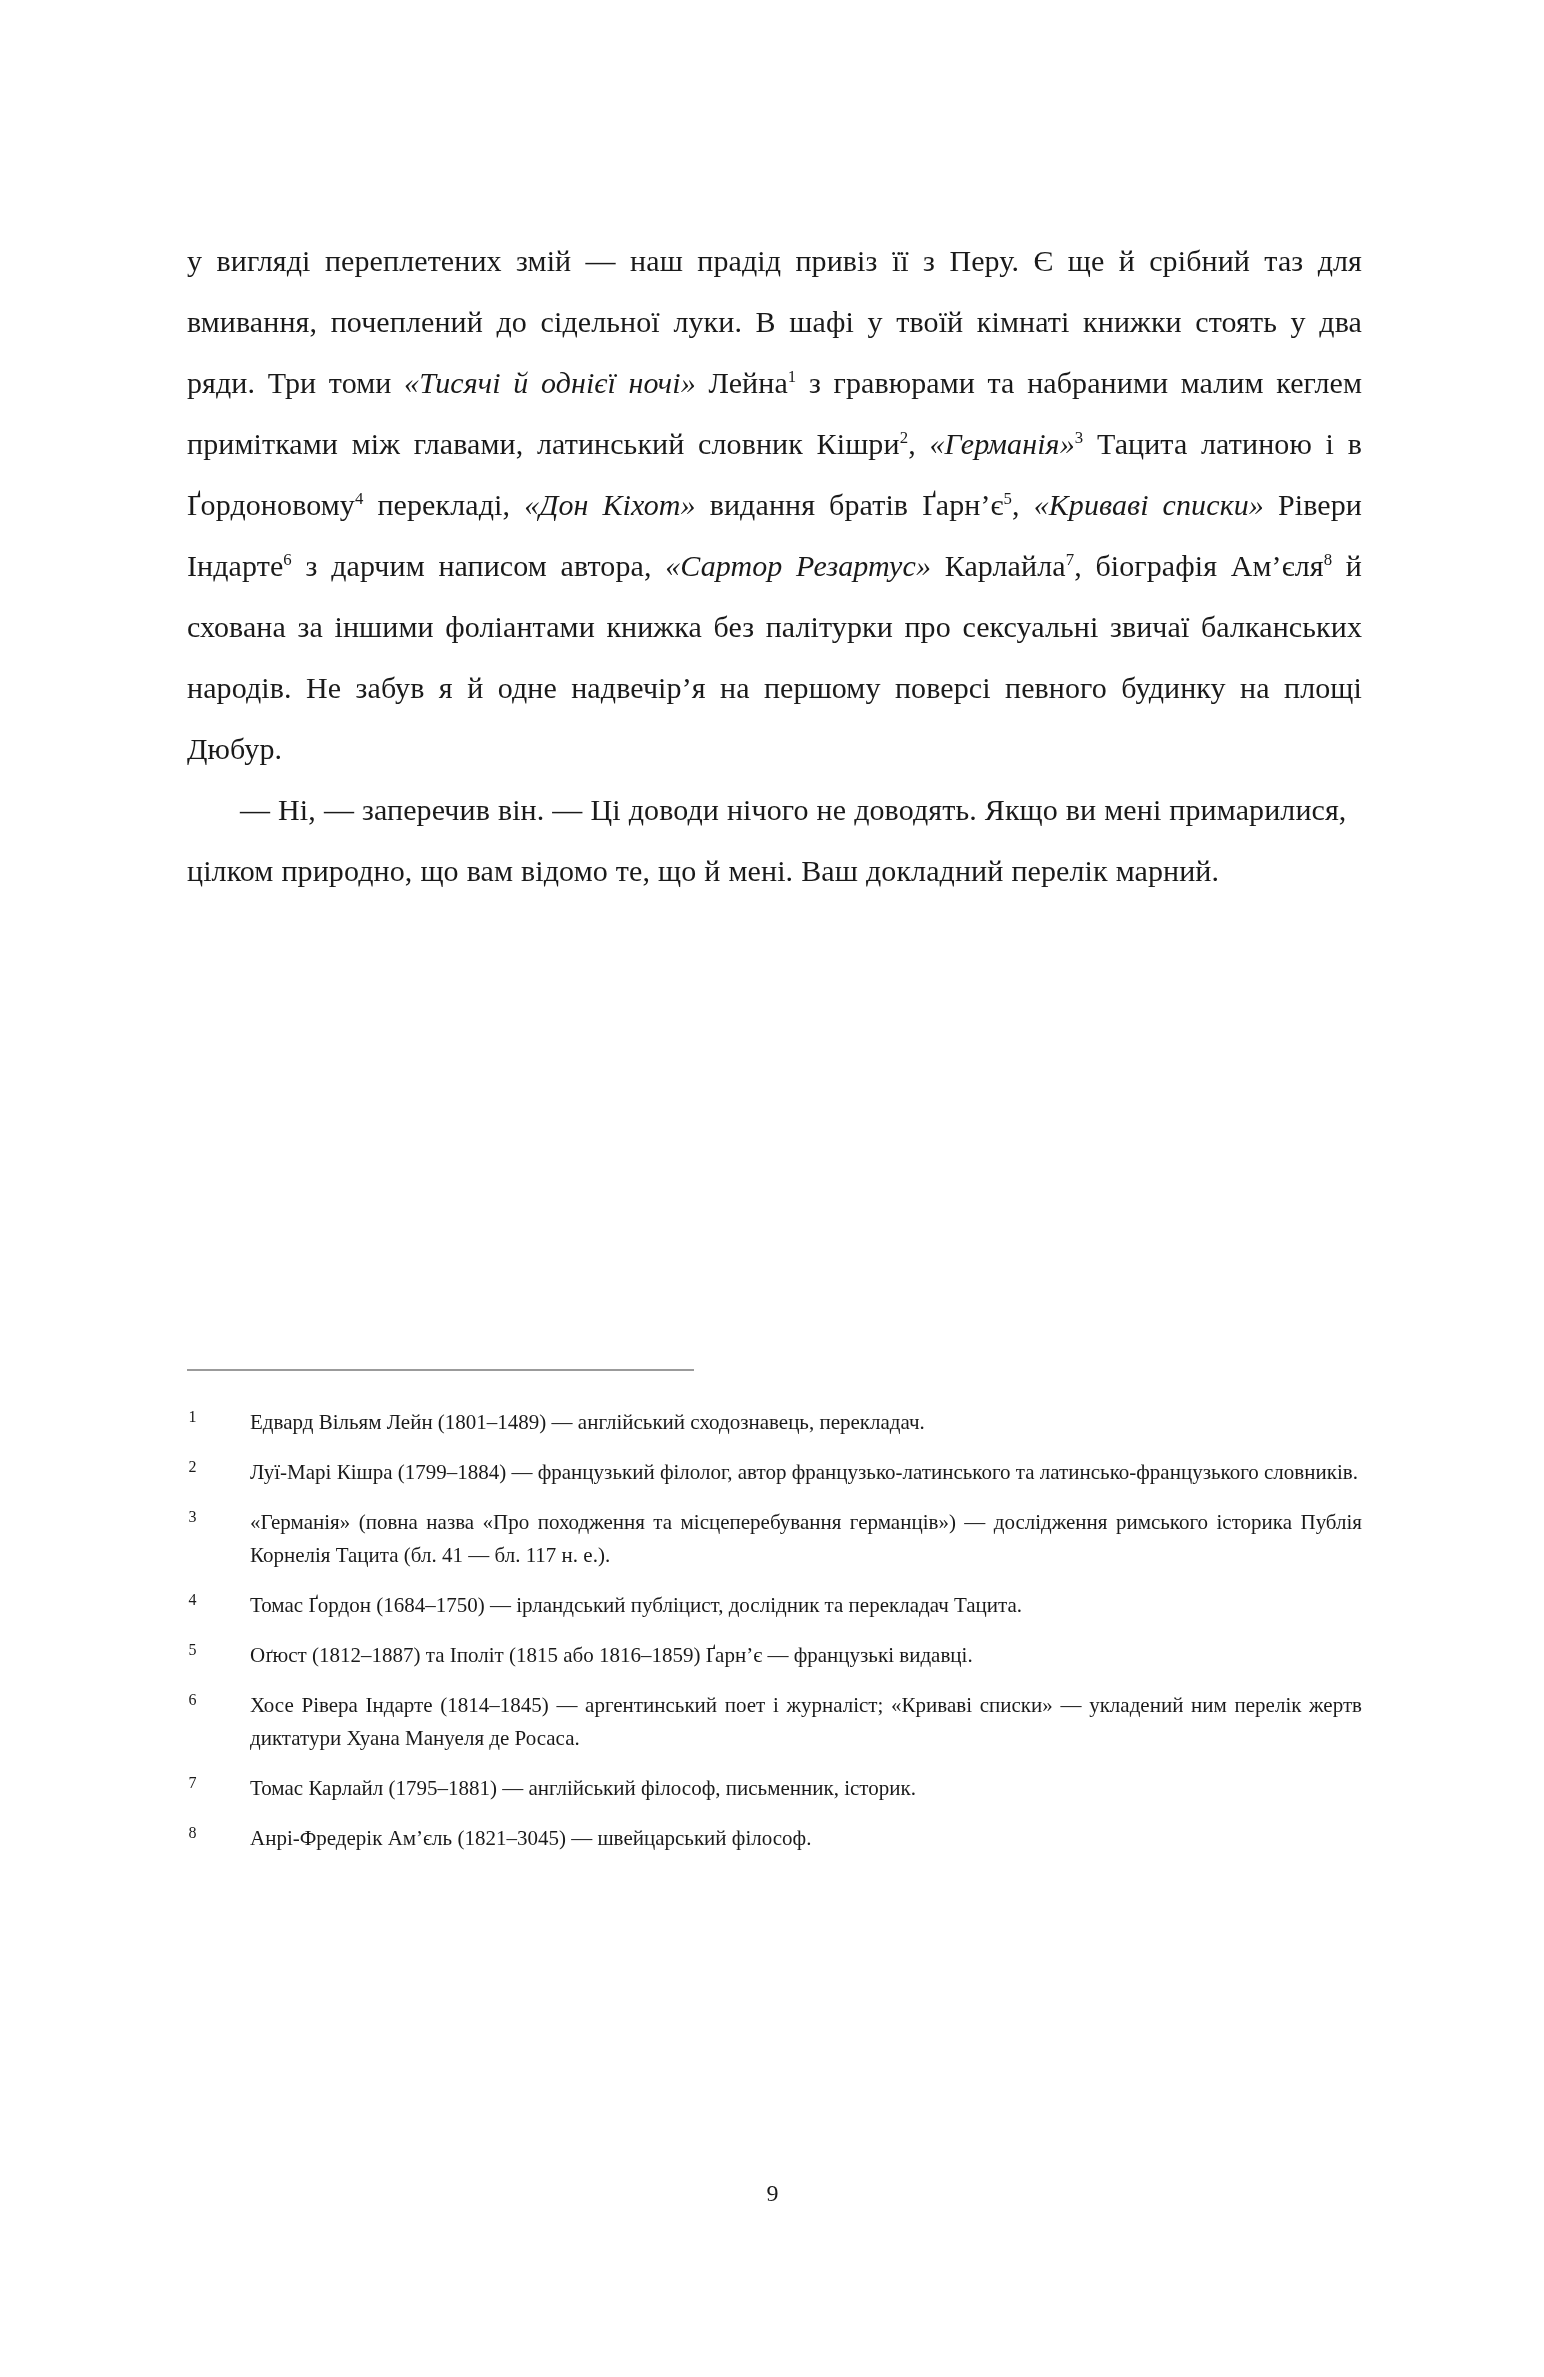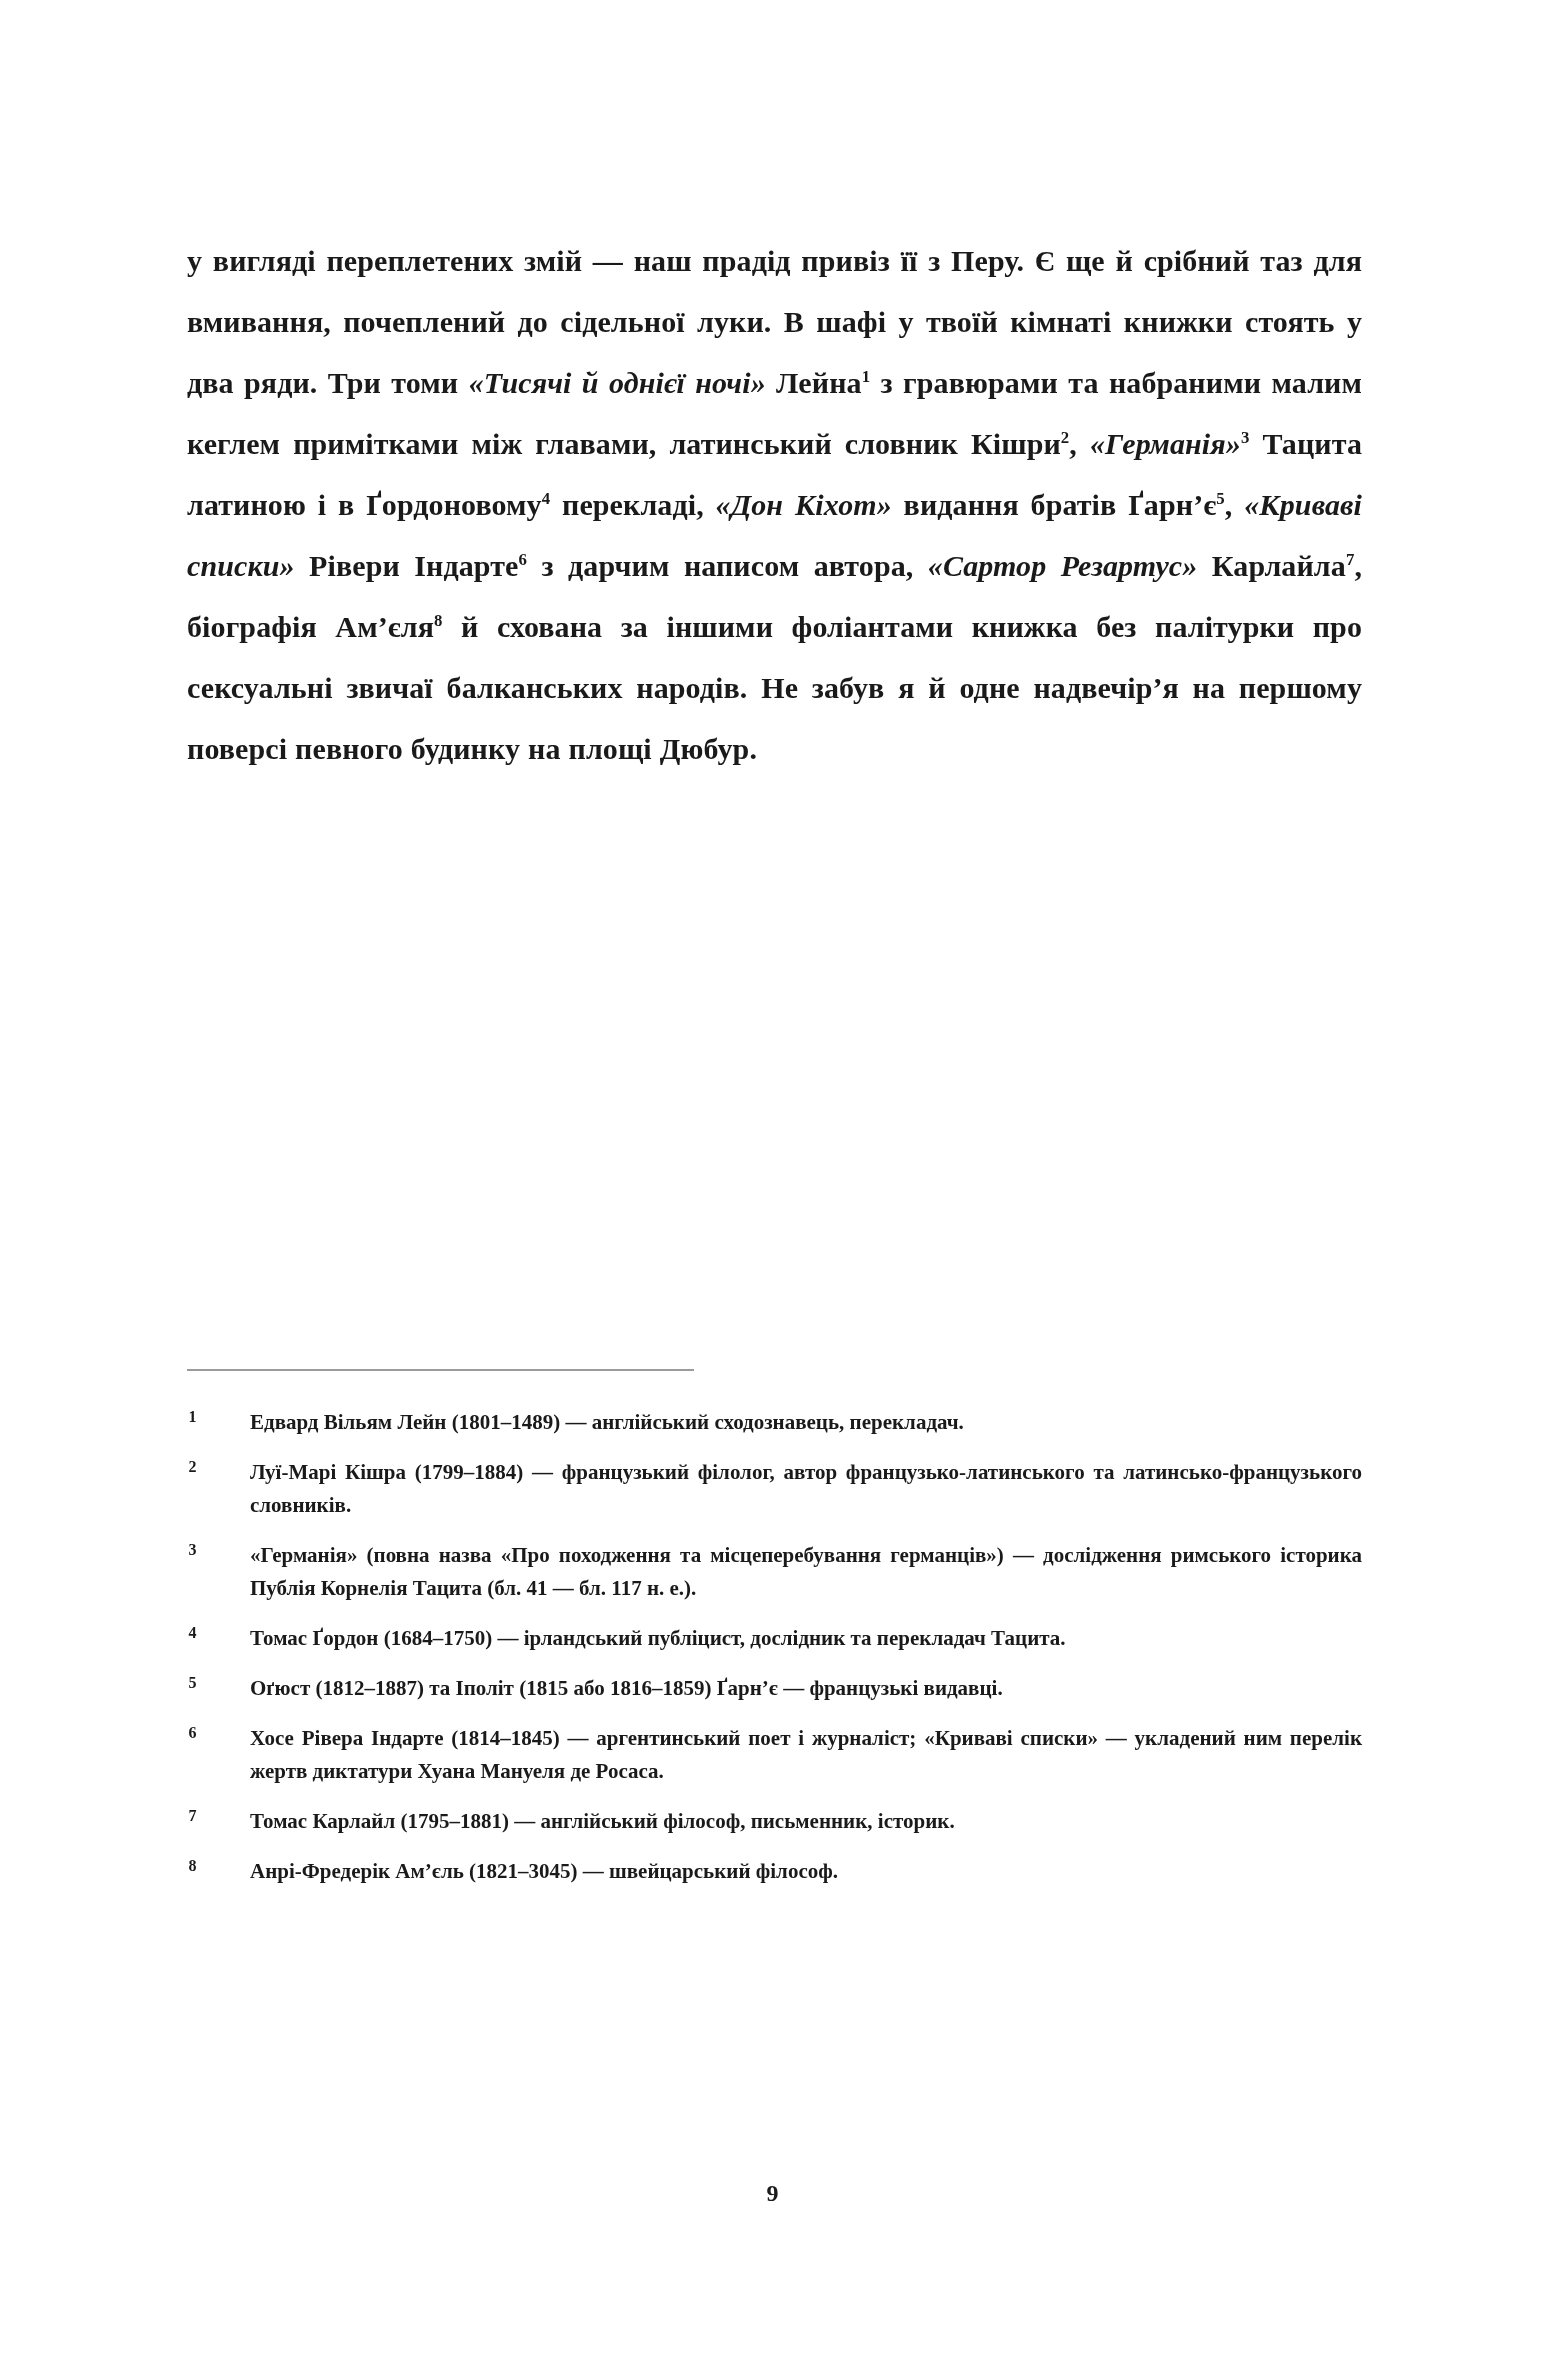--- a/index.html
+++ b/index.html
@@ -17,21 +17,20 @@
     -webkit-font-smoothing: antialiased;
   }
 
   .page {
     position: absolute;
     left: 0; top: 0;
     width: 1545px;
     height: 2377px;
     background: #ffffff;
     overflow: hidden;
-    font-weight: bold;
   }
 
   
   .body-block {
     position: absolute;
     left: 187px;
     top: 230px;
     width: 1175px;
   }
 
@@ -117,20 +116,21 @@
     line-height: 32px;
   }
 </style>
 </head>
 <body>
 
 <div class="page">
 
   <div class="body-block" id="body-block">
       <p class="para first cont"><span>у вигляді переплетених змій — наш прадід привіз її з Перу. Є ще й срібний таз для вмивання, почеплений до сідельної луки. В шафі у твоїй кімнаті книжки стоять у два ряди. Три томи </span><em class="it">«Тисячі й однієї ночі»</em><span> Лейна</span><sup class="fn">1</sup><span> з гравюрами та набраними малим кеглем примітками між главами, латинський словник Кішри</span><sup class="fn">2</sup><span>, </span><em class="it">«Германія»</em><sup class="fn">3</sup><span> Тацита латиною і в Ґордоновому</span><sup class="fn">4</sup><span> перекладі, </span><em class="it">«Дон Кіхот»</em><span> видання братів Ґарн’є</span><sup class="fn">5</sup><span>, </span><em class="it">«Криваві списки»</em><span> Рівери Індарте</span><sup class="fn">6</sup><span> з дарчим написом автора, </span><em class="it">«Сартор Резартус»</em><span> Карлайла</span><sup class="fn">7</sup><span>, біографія Ам’єля</span><sup class="fn">8</sup><span> й схована за іншими фоліантами книжка без палітурки про сексуальні звичаї балканських народів. Не забув я й одне надвечір’я на першому поверсі певного будинку на площі Дюбур.</span></p>
+      <p class="para dialogue"><span>— Ні, — заперечив він. — Ці доводи нічого не доводять. Якщо ви мені примарилися, цілком природно, що вам відомо те, що й мені. Ваш докладний перелік марний.</span></p>
     </div>
 
   <hr class="fn-rule">
 
   <div class="footnotes" id="footnote-list">
       <div class="fn-item">
         <span class="fn-num">1</span>
         <span class="fn-text">Едвард Вільям Лейн (1801–1489) — англійський сходознавець, перекладач.</span>
       </div>
       <div class="fn-item">

